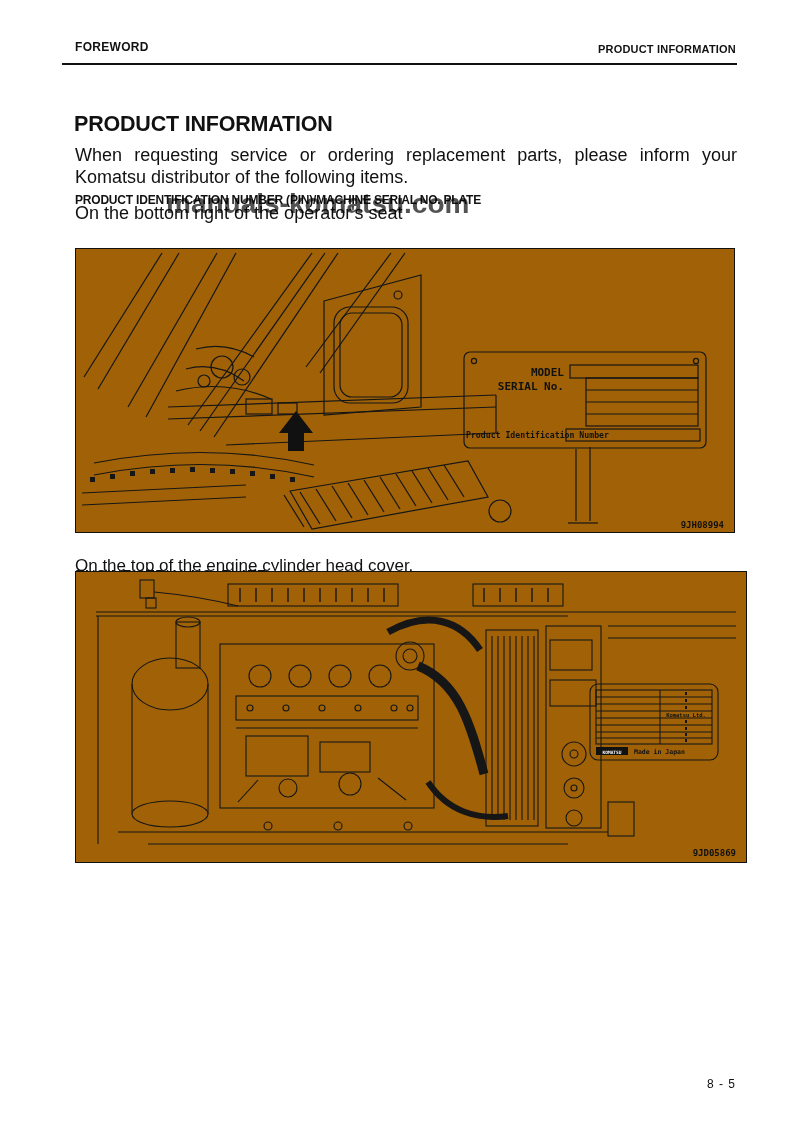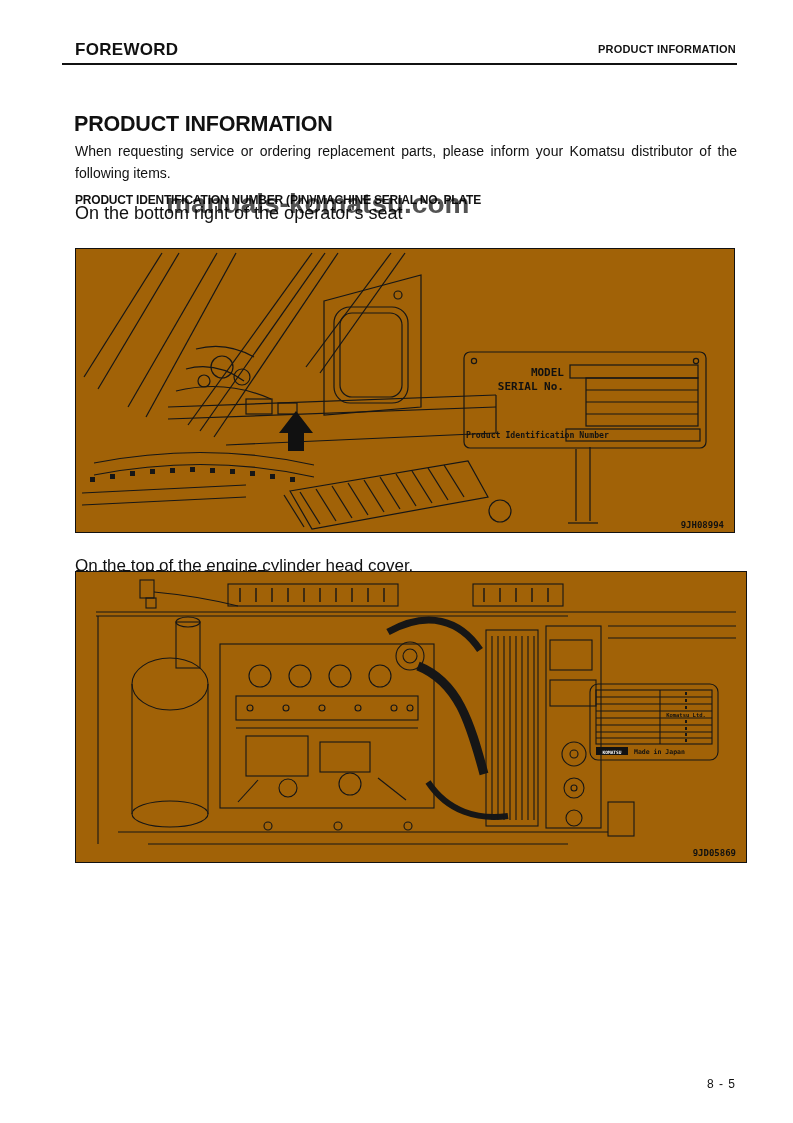--- a/index.html
+++ b/index.html
@@ -1,25 +1,25 @@
 <!DOCTYPE html>
 <html><head>
 <meta charset="utf-8">
 <style>
   html,body{margin:0;padding:0;background:#e8e8e8;}
   .page{
     position:relative;width:793px;height:1123px;margin:0 auto;
     background:#ffffff;overflow:hidden;
     font-family:"Liberation Sans",sans-serif;color:#111;
   }
-  .hdr-left{position:absolute;left:75px;top:40px;font-size:17px;font-weight:bold;letter-spacing:.3px;}
+  .hdr-left{position:absolute;left:75px;top:40px;font-size:12px;font-weight:bold;letter-spacing:.3px;}
   .hdr-right{position:absolute;right:57px;top:43px;font-size:11px;font-weight:bold;letter-spacing:.2px;}
   .hdr-rule{position:absolute;left:62px;right:56px;top:63px;height:2px;background:#111;}
   .doc-title{position:absolute;left:74px;top:98px;font-size:21.5px;font-weight:bold;letter-spacing:-.2px;}
-  .intro{position:absolute;left:75px;top:127px;width:662px;font-size:14px;line-height:21.5px;text-align:justify;}
+  .intro{position:absolute;left:75px;top:127px;width:662px;font-size:18px;line-height:21.5px;text-align:justify;}
   .sec1-h{position:absolute;left:75px;top:183px;font-size:12px;font-weight:bold;letter-spacing:-.2px;}
   .sec1-l1{position:absolute;left:75px;top:203px;font-size:18px;}
   .sec1-l2{position:absolute;left:75px;top:224px;font-size:12.5px;}
   .watermark{
     position:absolute;left:166px;top:188px;font-size:28px;font-weight:bold;
     color:#404040;opacity:.9;mix-blend-mode:multiply;letter-spacing:0;
     pointer-events:none;white-space:nowrap;
   }
   .figure{position:absolute;left:75px;width:658px;border:1px solid #111;background:#a16207;}
   .fig1{top:248px;height:283px;}

